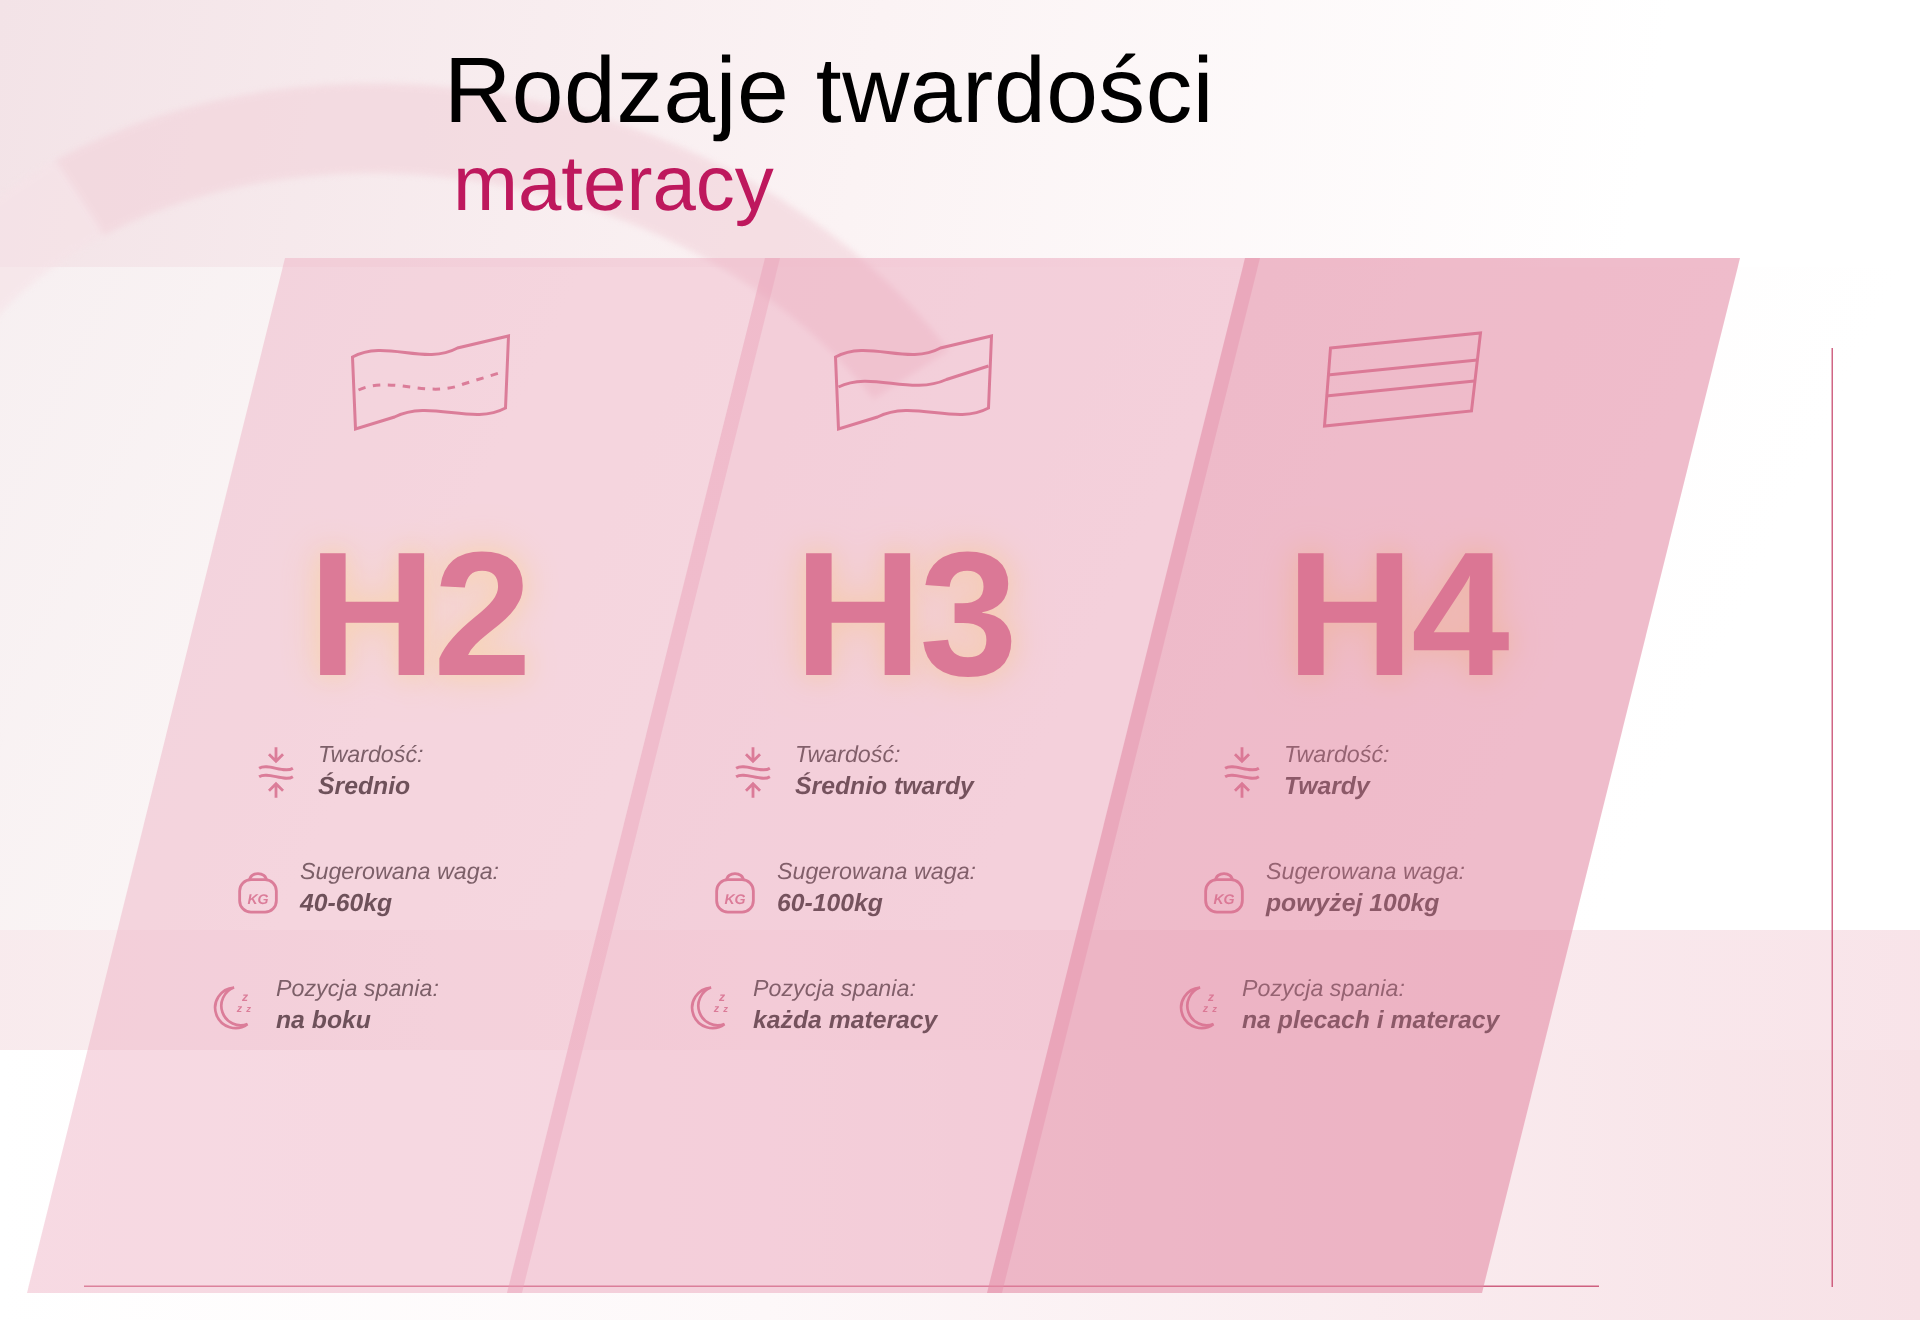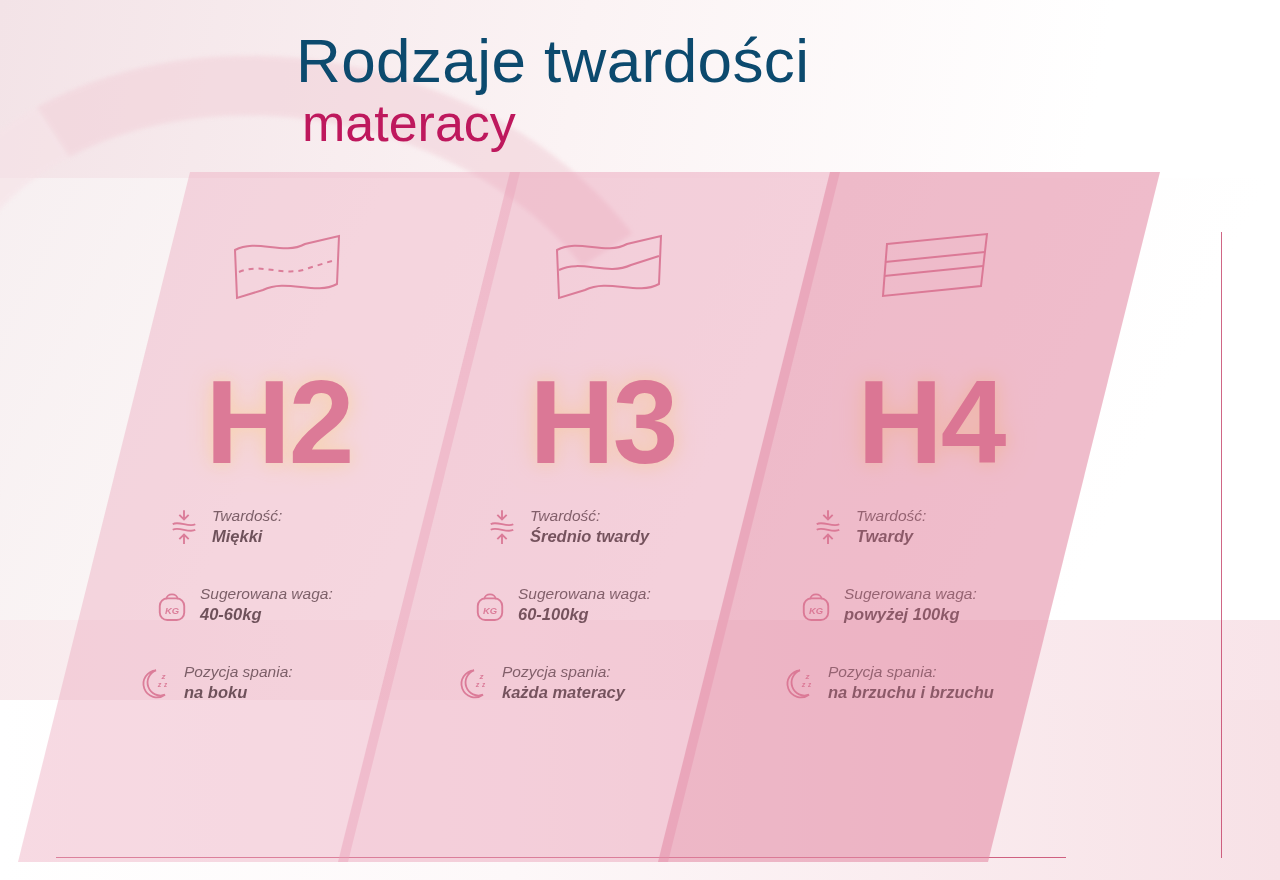--- a/index.html
+++ b/index.html
@@ -135,21 +135,21 @@
 
   
   .title-wrap {
     position: absolute;
     left: 296px; top: 28px;
     z-index: 6;
   }
   .title-main {
     font-size: 62px;
     line-height: 1.06;
-    color: #0c4a6e;
+    color: #000000;
     font-weight: 400;
     letter-spacing: .4px;
     white-space: nowrap;
   }
   .title-sub {
     font-size: 52px;
     line-height: 1.06;
     color: #be185d;
     font-weight: 400;
     margin-top: 2px;
@@ -168,21 +168,21 @@
     width: 330px;
     height: 690px;
     transform: skewX(-14deg);
   }
   .card-1 { left: 104px; background: rgba(236,168,188,.42); }
   .card-2 { left: 424px; background: rgba(234,158,180,.46); }
   .card-3 { left: 744px; background: rgba(227,140,166,.58); }
 
   .card-inner {
     position: absolute;
-    top: 184px;
+    top: 172px;
     width: 330px;
     height: 580px;
     color: #2a2a2a;
   }
   .ci-1 { left: 104px; }
   .ci-2 { left: 424px; }
   .ci-3 { left: 744px; }
 
   .card-icon {
     position: absolute;
@@ -304,21 +304,21 @@
         <span class="spec-icon">
           <svg viewBox="0 0 32 40" width="30" height="38" fill="none" stroke="#cf5f80" stroke-width="2">
             <path d="M16 2 V11 M11 7 l5 5 5-5"></path>
             <path d="M4 17 C10 13, 22 21, 28 17"></path>
             <path d="M4 23 C10 19, 22 27, 28 23"></path>
             <path d="M16 38 V29 M11 33 l5-5 5 5"></path>
           </svg>
         </span>
         <span class="spec-text">
           <span class="spec-label">Twardość:</span><br>
-          <span class="spec-value">Miękki</span>
+          <span class="spec-value">Średnio</span>
         </span>
       </div>
 
       <div class="spec spec-weight">
         <span class="spec-icon">
           <svg viewBox="0 0 34 38" width="32" height="36" fill="none" stroke="#cf5f80" stroke-width="2">
             <path d="M11 13 C11 6, 23 6, 23 13"></path>
             <rect x="4" y="12" width="26" height="23" rx="8"></rect>
             <text x="17" y="29" font-family="Liberation Sans, sans-serif" font-size="10" font-weight="bold" fill="#cf5f80" stroke="none" text-anchor="middle">KG</text>
           </svg>
@@ -446,19 +446,19 @@
         <span class="spec-icon">
           <svg viewBox="0 0 40 40" width="38" height="38" fill="none" stroke="#cf5f80" stroke-width="2">
             <path d="M20 6 A15 15 0 1 0 30 33 A12 12 0 0 1 20 6 Z"></path>
             <text x="26" y="16" font-family="Liberation Sans, sans-serif" font-size="9" font-weight="bold" fill="#cf5f80" stroke="none">z</text>
             <text x="22" y="24" font-family="Liberation Sans, sans-serif" font-size="8" font-weight="bold" fill="#cf5f80" stroke="none">z</text>
             <text x="29" y="24" font-family="Liberation Sans, sans-serif" font-size="7" font-weight="bold" fill="#cf5f80" stroke="none">z</text>
           </svg>
         </span>
         <span class="spec-text">
           <span class="spec-label">Pozycja spania:</span><br>
-          <span class="spec-value">na brzuchu i brzuchu</span>
+          <span class="spec-value">na plecach i materacy</span>
         </span>
       </div>
     </div>
   </div>
 
 </div>
 
 </body></html>

